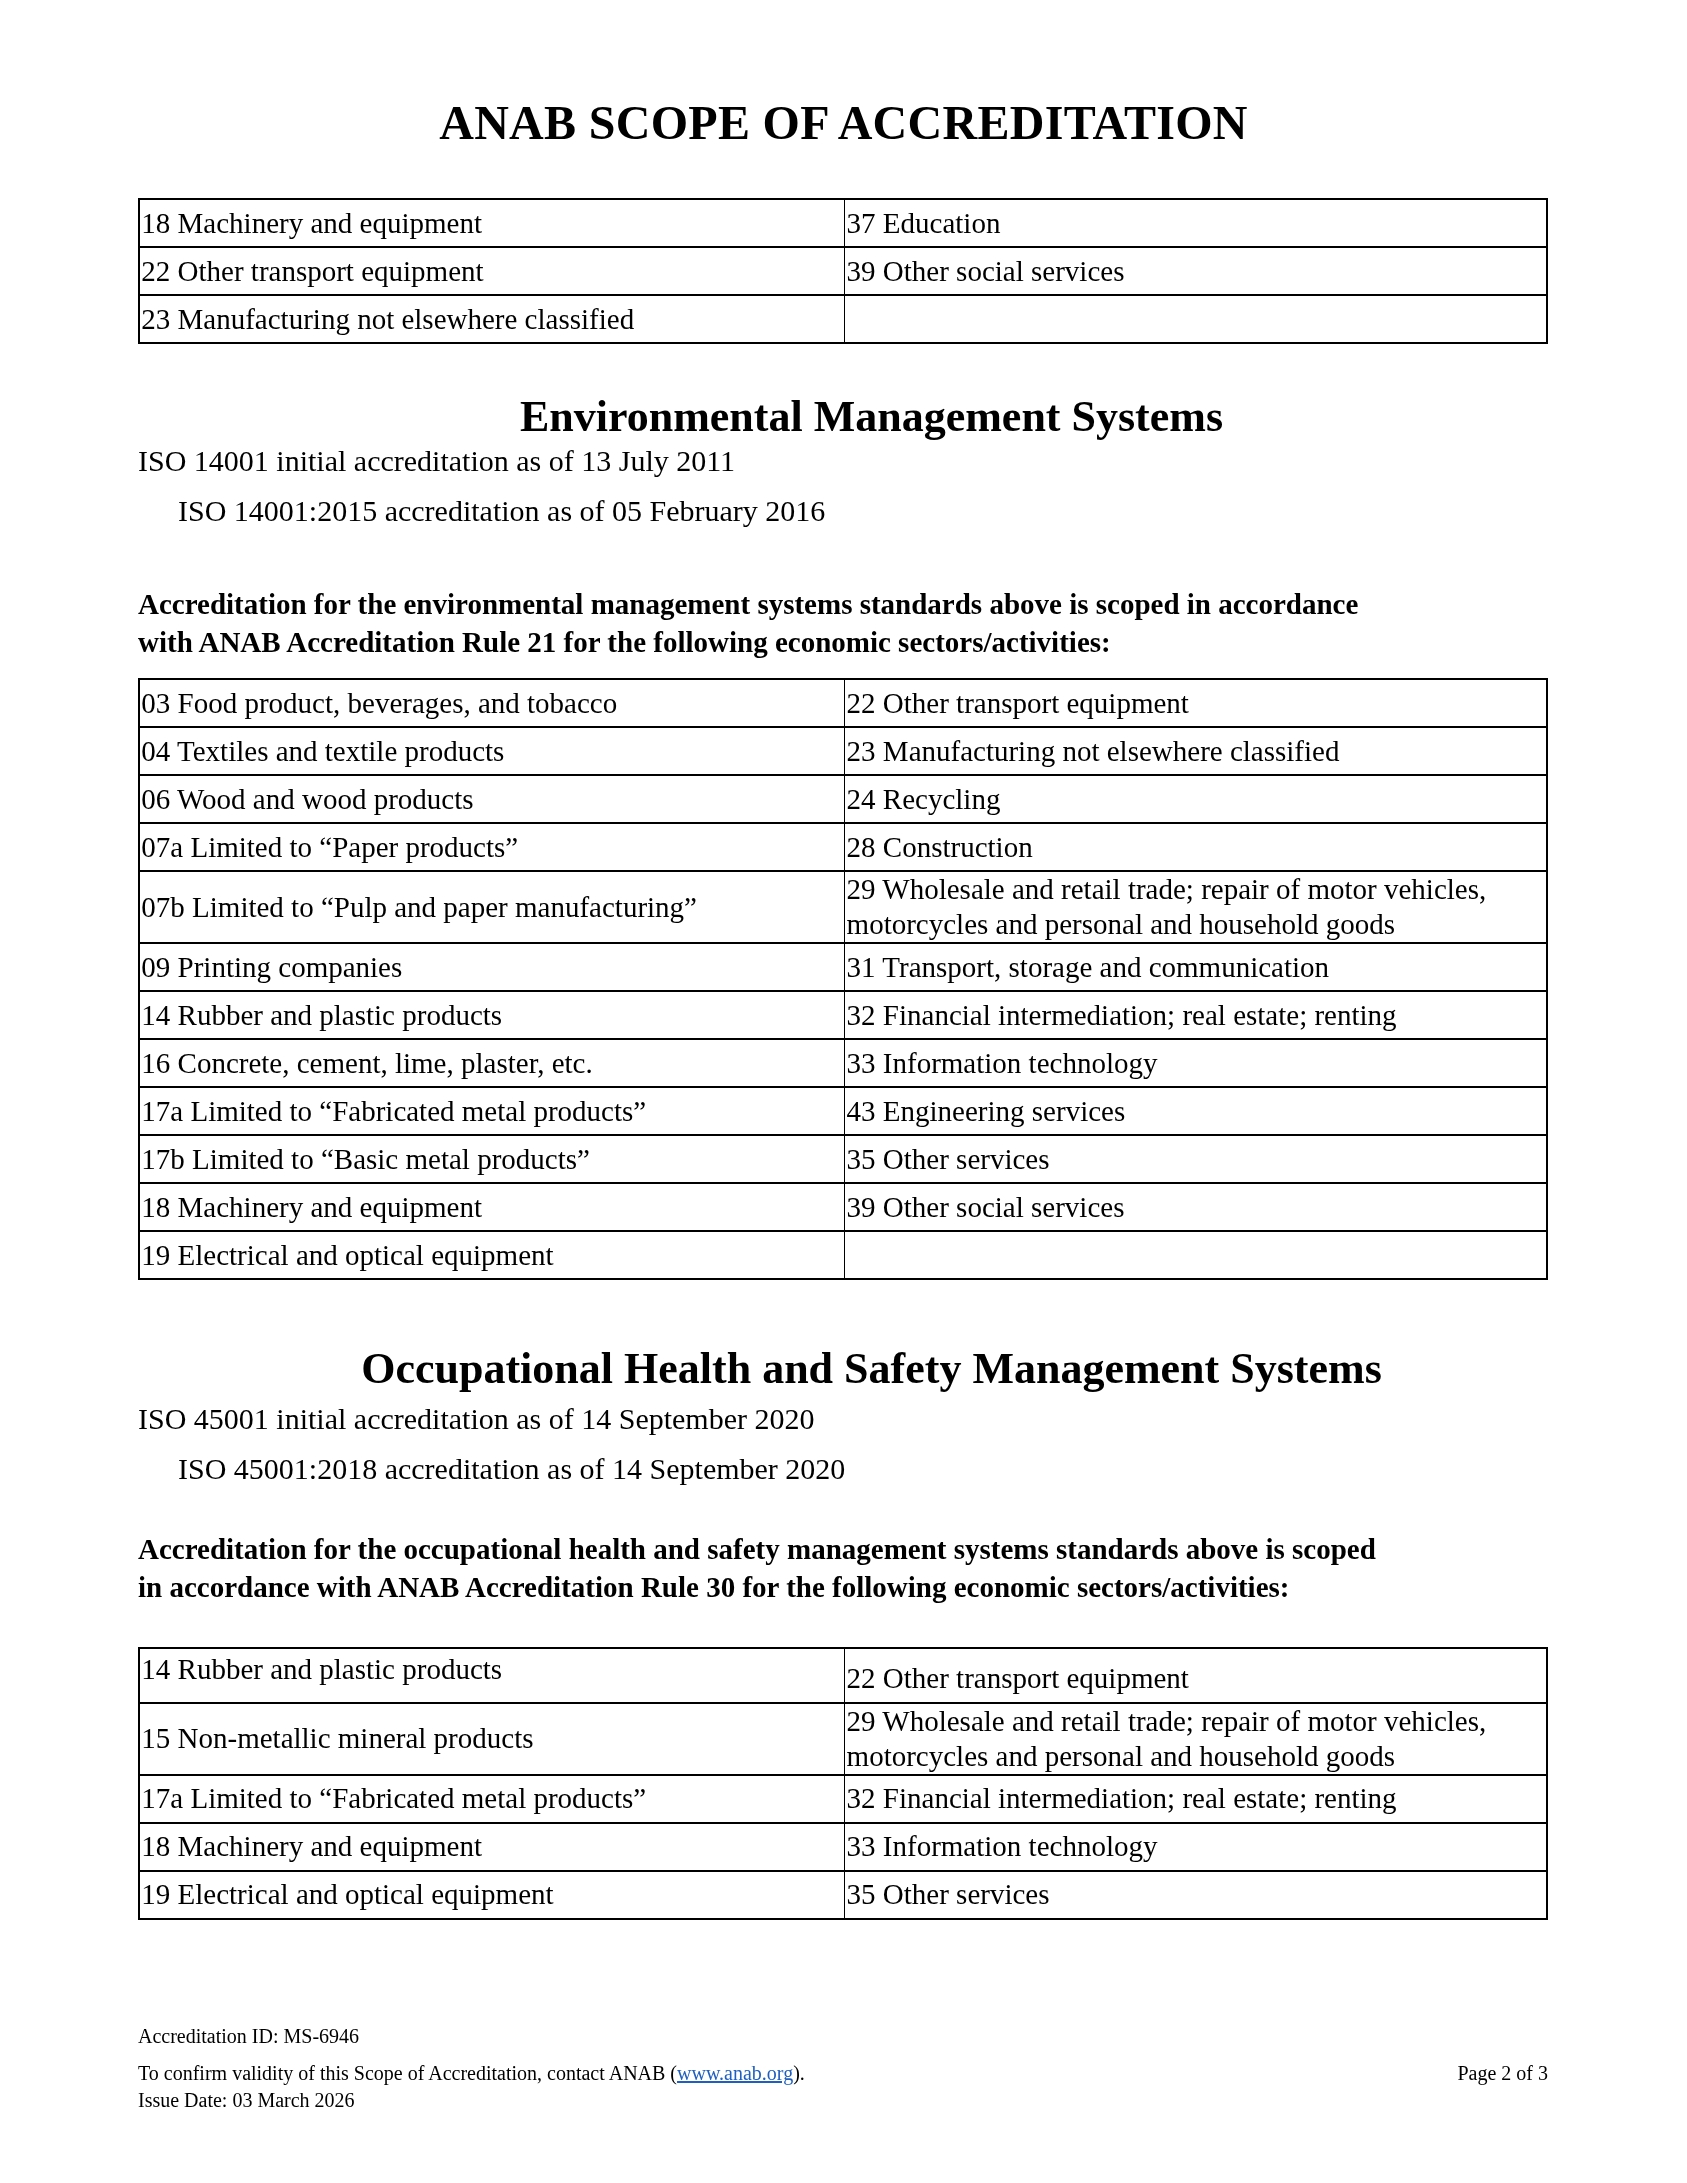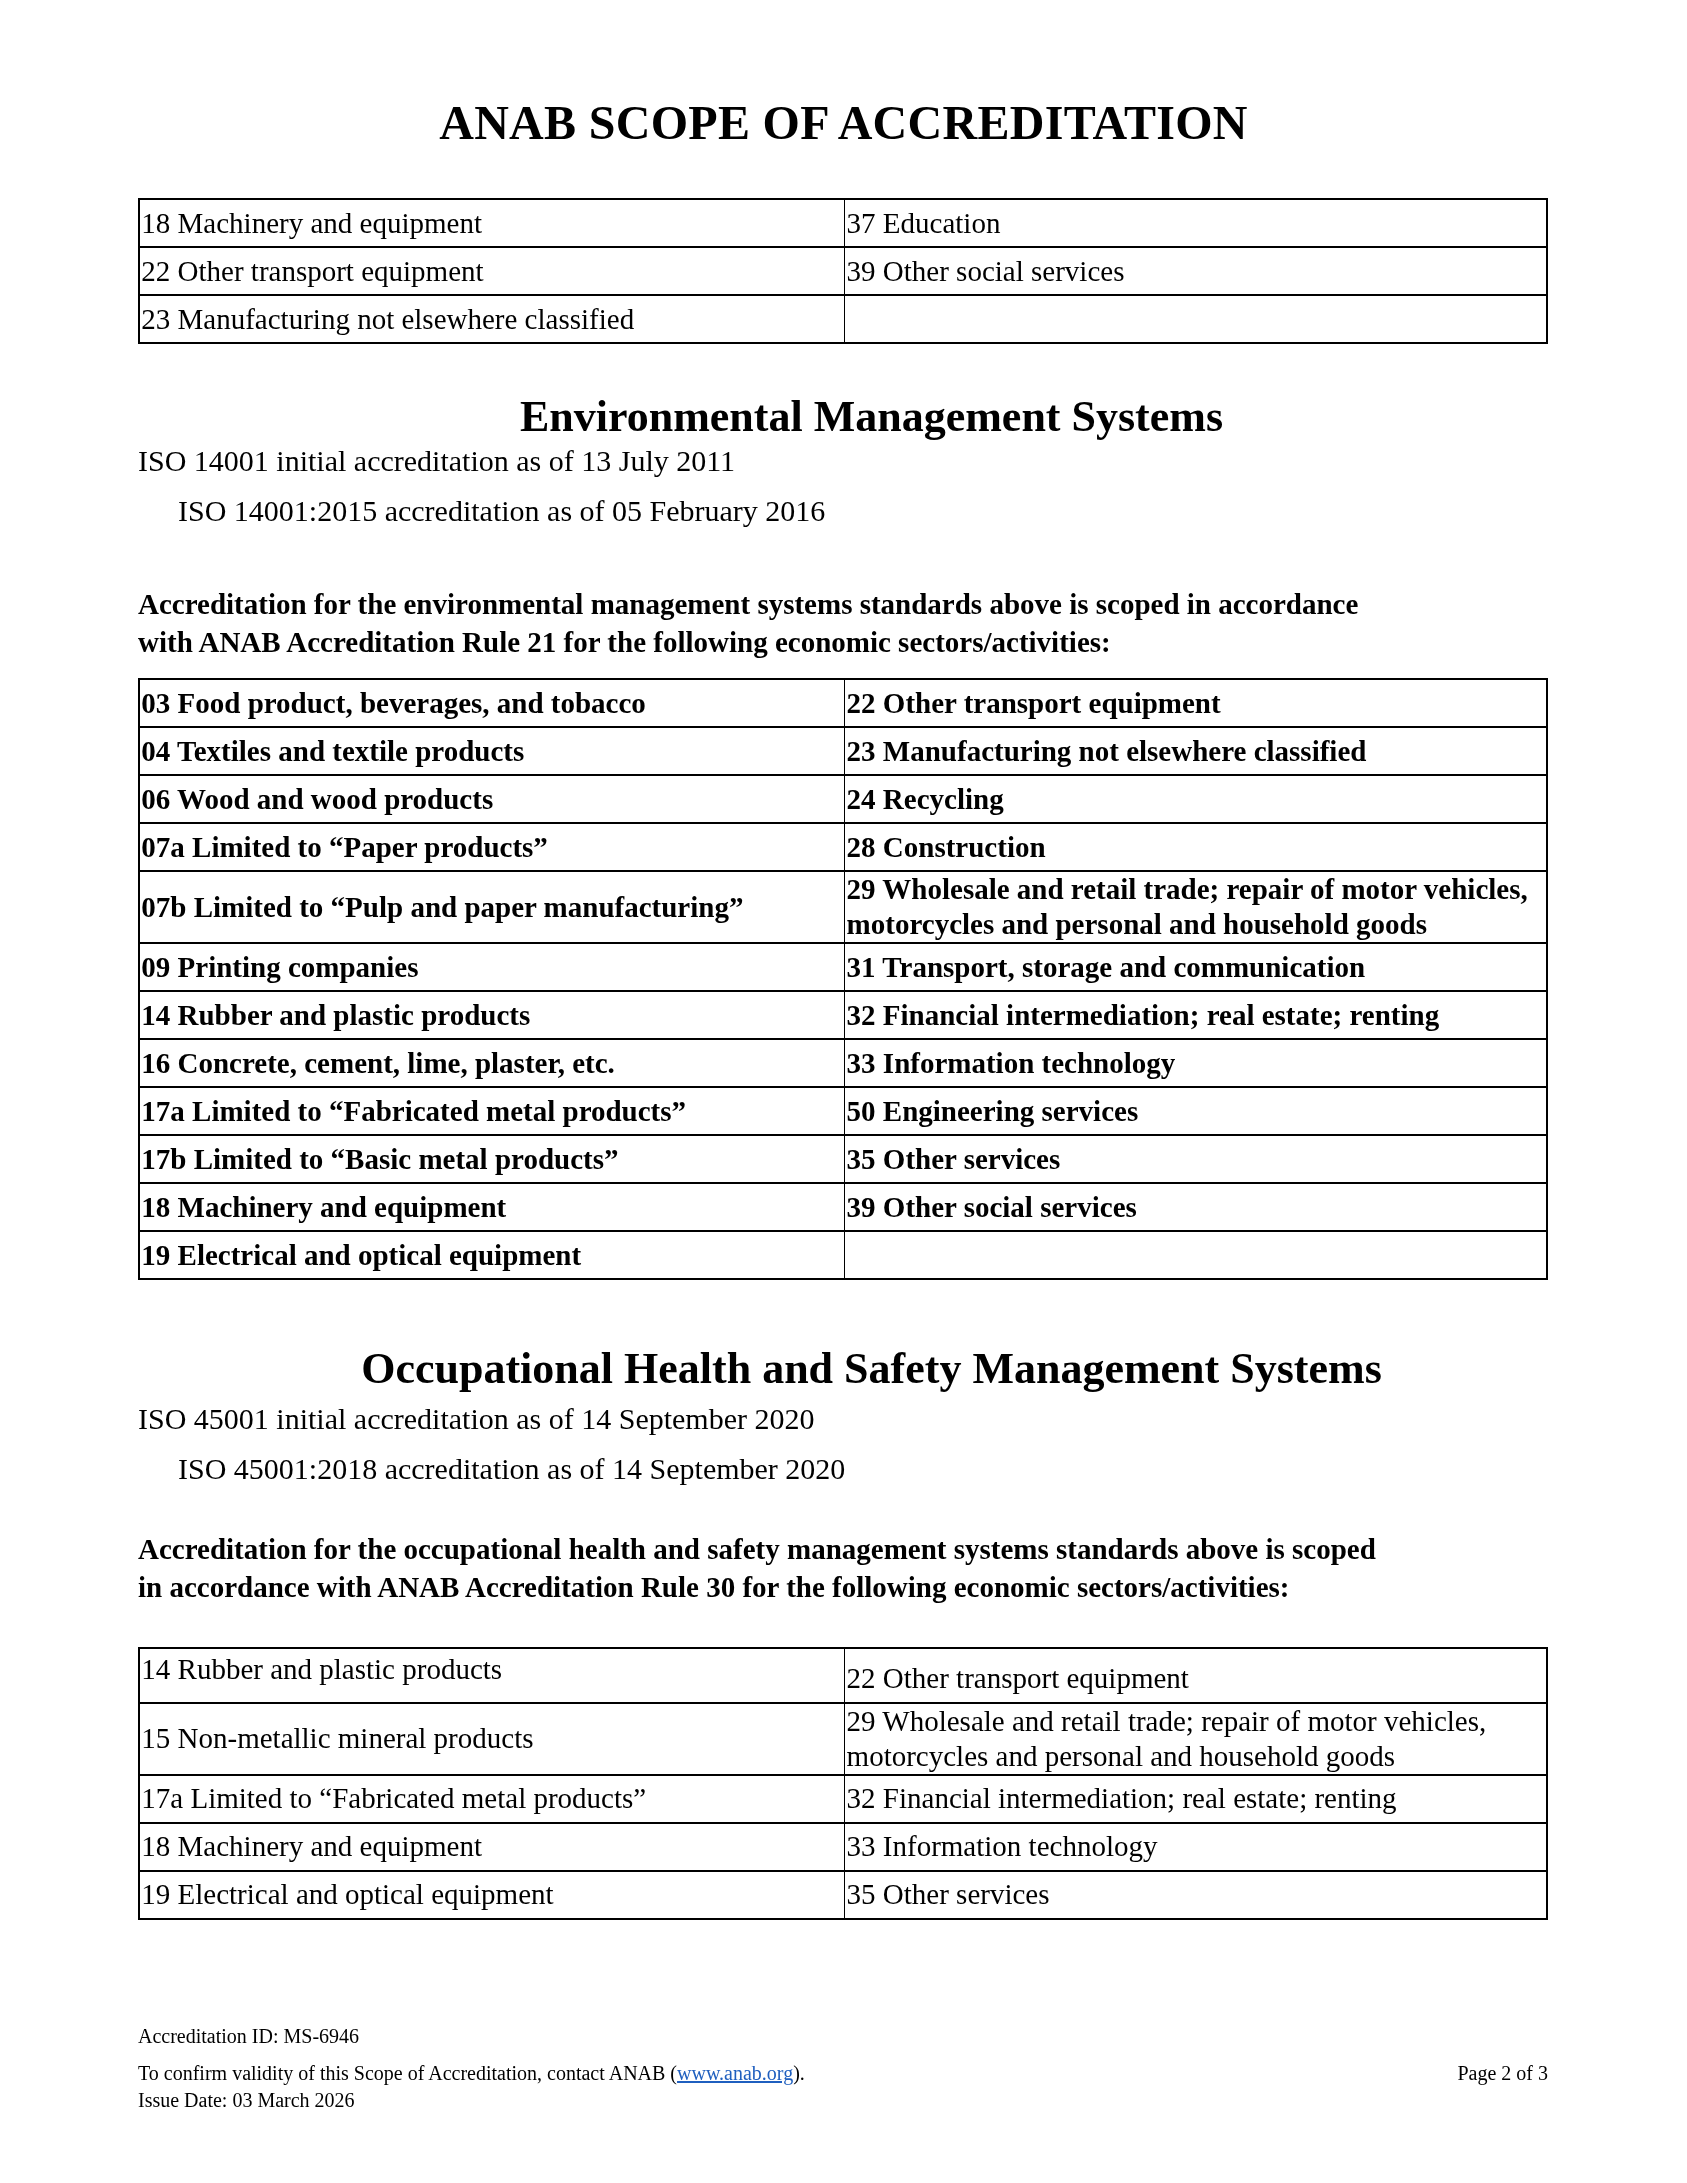--- a/index.html
+++ b/index.html
@@ -61,21 +61,21 @@
   </table>
 
 <div class="abs section-heading" style="top:396px;">Environmental Management Systems</div>
 <div class="abs iso-line" style="top:442px;">ISO 14001 initial accreditation as of 13 July 2011</div>
 <div class="abs iso-line indent" style="top:492px;">ISO 14001:2015 accreditation as of 05 February 2016</div>
 <div class="abs scope-para" style="top:585px;">
   <div>Accreditation for the environmental management systems standards above is scoped in accordance</div>
   <div>with ANAB Accreditation Rule 21 for the following economic sectors/activities:</div>
 </div>
 
-<table class="sectors" style="top:678px;font-weight:bold;">
+<table class="sectors" style="top:678px;">
   <tbody>
       <tr>
     <td class="left">03 Food product, beverages, and tobacco</td>
     <td class="right">22 Other transport equipment</td>
   </tr>
   <tr>
     <td class="left">04 Textiles and textile products</td>
     <td class="right">23 Manufacturing not elsewhere classified</td>
   </tr>
   <tr>
@@ -97,21 +97,21 @@
   <tr>
     <td class="left">14 Rubber and plastic products</td>
     <td class="right">32 Financial intermediation; real estate; renting</td>
   </tr>
   <tr>
     <td class="left">16 Concrete, cement, lime, plaster, etc.</td>
     <td class="right">33 Information technology</td>
   </tr>
   <tr>
     <td class="left">17a Limited to “Fabricated metal products”</td>
-    <td class="right">50 Engineering services</td>
+    <td class="right">43 Engineering services</td>
   </tr>
   <tr>
     <td class="left">17b Limited to “Basic metal products”</td>
     <td class="right">35 Other services</td>
   </tr>
   <tr>
     <td class="left">18 Machinery and equipment</td>
     <td class="right">39 Other social services</td>
   </tr>
   <tr>

